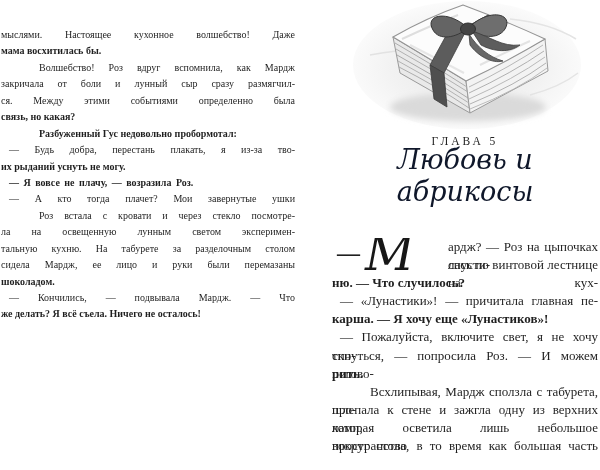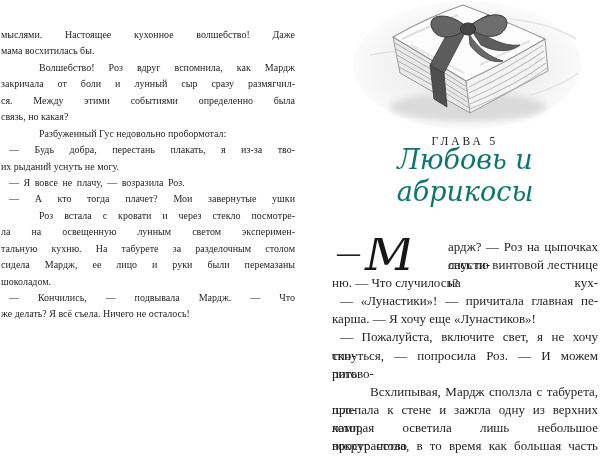--- a/index.html
+++ b/index.html
@@ -11,21 +11,21 @@
   }
   .col{position:absolute;overflow:hidden;}
   .left-col{left:1px;top:-1px;width:294px;font-size:10px;margin-top:28px;}
   .right-col{left:332px;top:238px;width:266px;font-size:13px;}
   .tl{
     text-align:justify;text-align-last:justify;
     white-space:normal;
   }
   .left-col .tl{height:16.45px;line-height:16.45px;}
   .right-col .tl{height:18.1px;line-height:18.1px;}
-  .tl.endline{text-align-last:left;}
+  .tl.endline{text-align-last:left;font-weight:bold;}
   .tl.ind-lg{text-indent:38px;}
   .tl.ind-sm{text-indent:8px;word-spacing:2px;}
   .tl.beside{margin-left:116px;font-family:Liberation Serif, serif;}
   .opening-wrap{position:relative;}
   .open-dash{
     position:absolute;left:5px;top:4px;
     font-size:23px;font-weight:bold;line-height:23px;
     letter-spacing:0;
   }
   .dropcap{
@@ -35,21 +35,21 @@
   }
   .chapter-label{
     position:absolute;left:332px;top:135px;width:266px;
     text-align:center;font-size:11.5px;letter-spacing:3px;
     color:#242424;
   }
   .chapter-title{
     position:absolute;left:332px;top:144px;width:266px;
     text-align:center;
     font-family:"DejaVu Serif",serif;font-style:italic;
-    font-size:27px;line-height:32px;color:#0f766e;
+    font-size:27px;line-height:32px;color:#0f172a;
   }
   .illustration{
     position:absolute;left:350px;top:-5px;width:240px;height:140px;
   }
   .page-number{
     position:absolute;left:332px;top:452px;width:266px;
     text-align:center;font-size:12px;color:#2a2a2a;margin-top:22px;
   }
 </style>
 </head>

